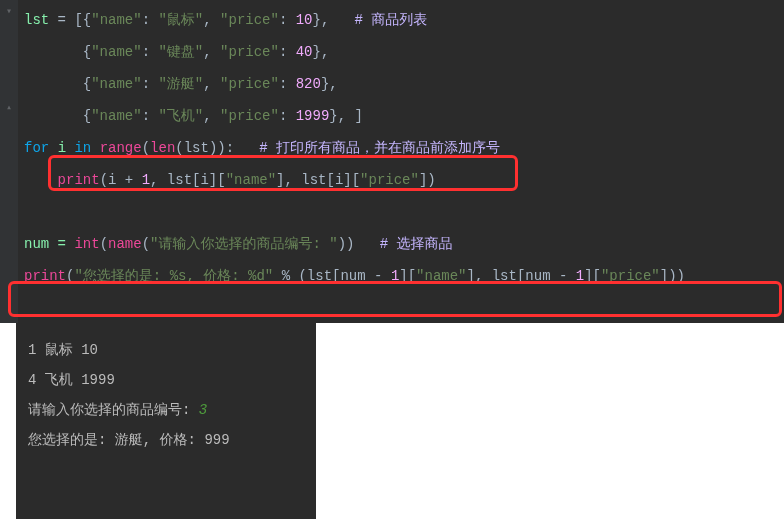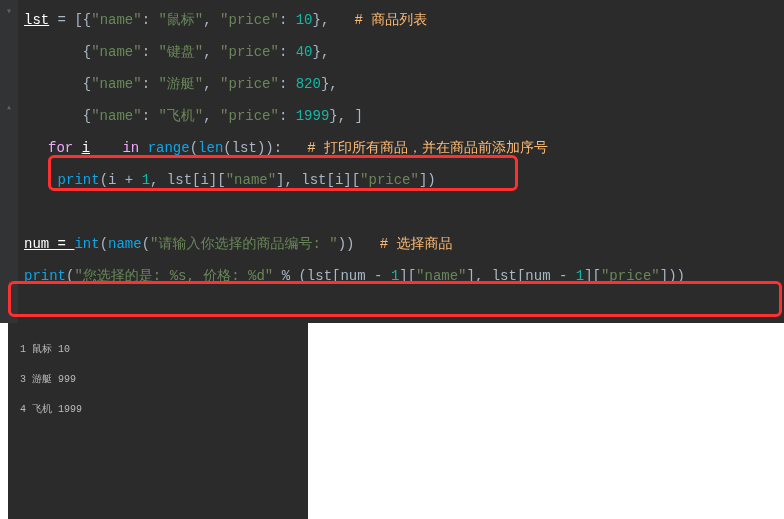--- a/index.html
+++ b/index.html
@@ -45,48 +45,48 @@
   }
   .line {
     height: 32px;
     line-height: 32px;
     white-space: pre;
     color: #a9b7c6;
     padding-left: 6px;
     position: relative;
   }
   
-  .kw   { color: #f0abfc; margin-left: 24px; }       
-  .fn   { color: #0ea5e9; }       
+  .kw   { color: #0ea5e9; }       
+  .fn   { color: #ec4899; }       
   .str  { color: #6a8759; }       
-  .num  { color: #14b8a6; }       
-  .cmt  { color: #fdba74; }       
+  .num  { color: #f0abfc; }       
+  .cmt  { color: #c4b5fd; }       
   .op   { color: #a9b7c6; }
-  .id   { color: #ffffff; text-decoration: underline; }
+  .id   { color: #86efac; }
 
   .hl-box {
     position: absolute;
     border: 3px solid #ff3030;
     border-radius: 6px;
     pointer-events: none;
     z-index: 5;
   }
 
   .console {
     margin-top: 0;
     background: #2b2b2b;
     width: 300px;
     height: 196px;
     padding: 12px 12px 6px 12px;
     color: #bbbbbb;
     font-family: Consolas, Monaco, "Courier New", monospace;
-    font-size: 10px;
+    font-size: 14px;
     position: absolute;
     top: 323px;
-    left: 8px;
+    left: 16px;
   }
   .console .cline {
     line-height: 30px;
     white-space: pre;
   }
   .user-input { color: #4e9a3c; font-style: italic; }
 </style>
 </head>
 <body>
 
@@ -116,15 +116,16 @@
 
     <div class="line"><span class="fn">print</span><span class="op">(</span><span class="str">"您选择的是: %s, 价格: %d"</span><span class="op"> % (lst[num - </span><span class="num">1</span><span class="op">][</span><span class="str">"name"</span><span class="op">], lst[num - </span><span class="num">1</span><span class="op">][</span><span class="str">"price"</span><span class="op">]))</span></div>
   </div>
 
   <div class="hl-box" style="top:155px; left:48px; width:470px; height:36px;"></div>
   <div class="hl-box" style="top:281px; left:8px; width:774px; height:36px;"></div>
 </div>
 
 <div class="console">
   <div class="cline">1 鼠标 10</div>
-  <div class="cline">3 游艇 999</div>
   <div class="cline">4 飞机 1999</div>
+  <div class="cline"><span>请输入你选择的商品编号: </span><span class="user-input">3</span></div>
+  <div class="cline">您选择的是: 游艇, 价格: 999</div>
 </div>
 
 </body></html>

